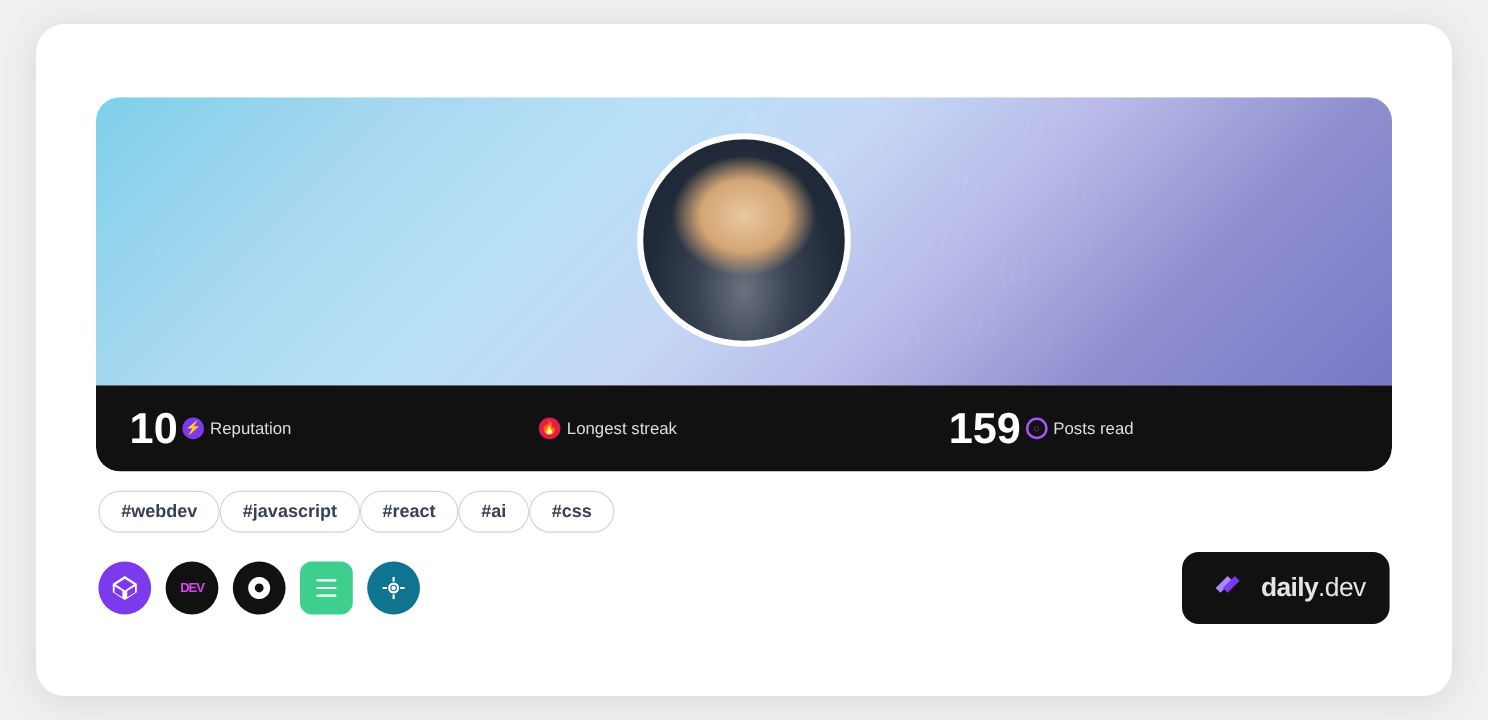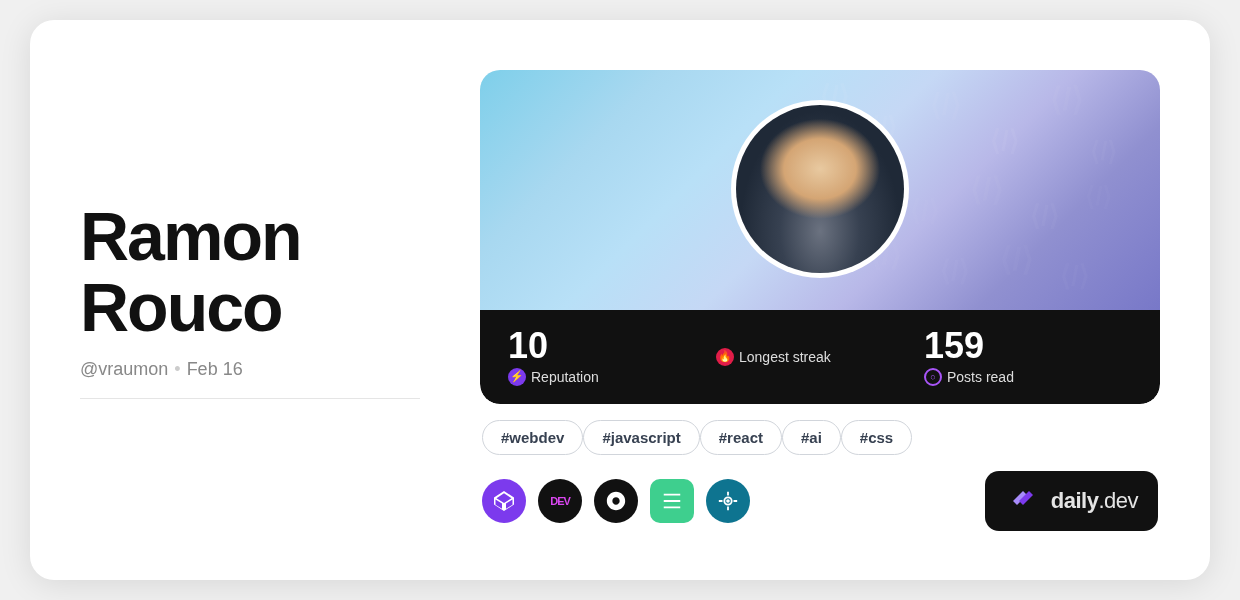--- a/index.html
+++ b/index.html
@@ -137,21 +137,20 @@
       border-radius: 0 0 20px 20px;
       padding: 18px 28px;
       display: flex;
       align-items: center;
       gap: 0;
     }
 
     .stat-item {
       flex: 1;
       display: flex;
-      flex-direction: column;
       gap: 4px;
     }
 
     .stat-value {
       font-size: 36px;
       font-weight: 900;
       color: #ffffff;
       line-height: 1;
     }
 
@@ -273,32 +272,20 @@
 
     .daily-text strong {
       font-weight: 700;
     }
   </style>
 </head>
 <body>
 
 <div class="card">
 
-  <div class="left-section">
-    <h1 class="user-name">
-      <span>Ramon</span><br>
-      <span>Rouco</span>
-    </h1>
-    <div class="user-meta">
-      <span>@vraumon</span>
-      <span class="separator">•</span>
-      <span>Feb 16</span>
-    </div>
-    <div class="divider"></div>
-  </div>
 
   <div class="right-section">
 
     <div class="profile-card">
       <div class="profile-banner">
 
         <div class="banner-pattern">
           <svg viewBox="0 0 620 240" xmlns="http://www.w3.org/2000/svg">
 
             <defs>

